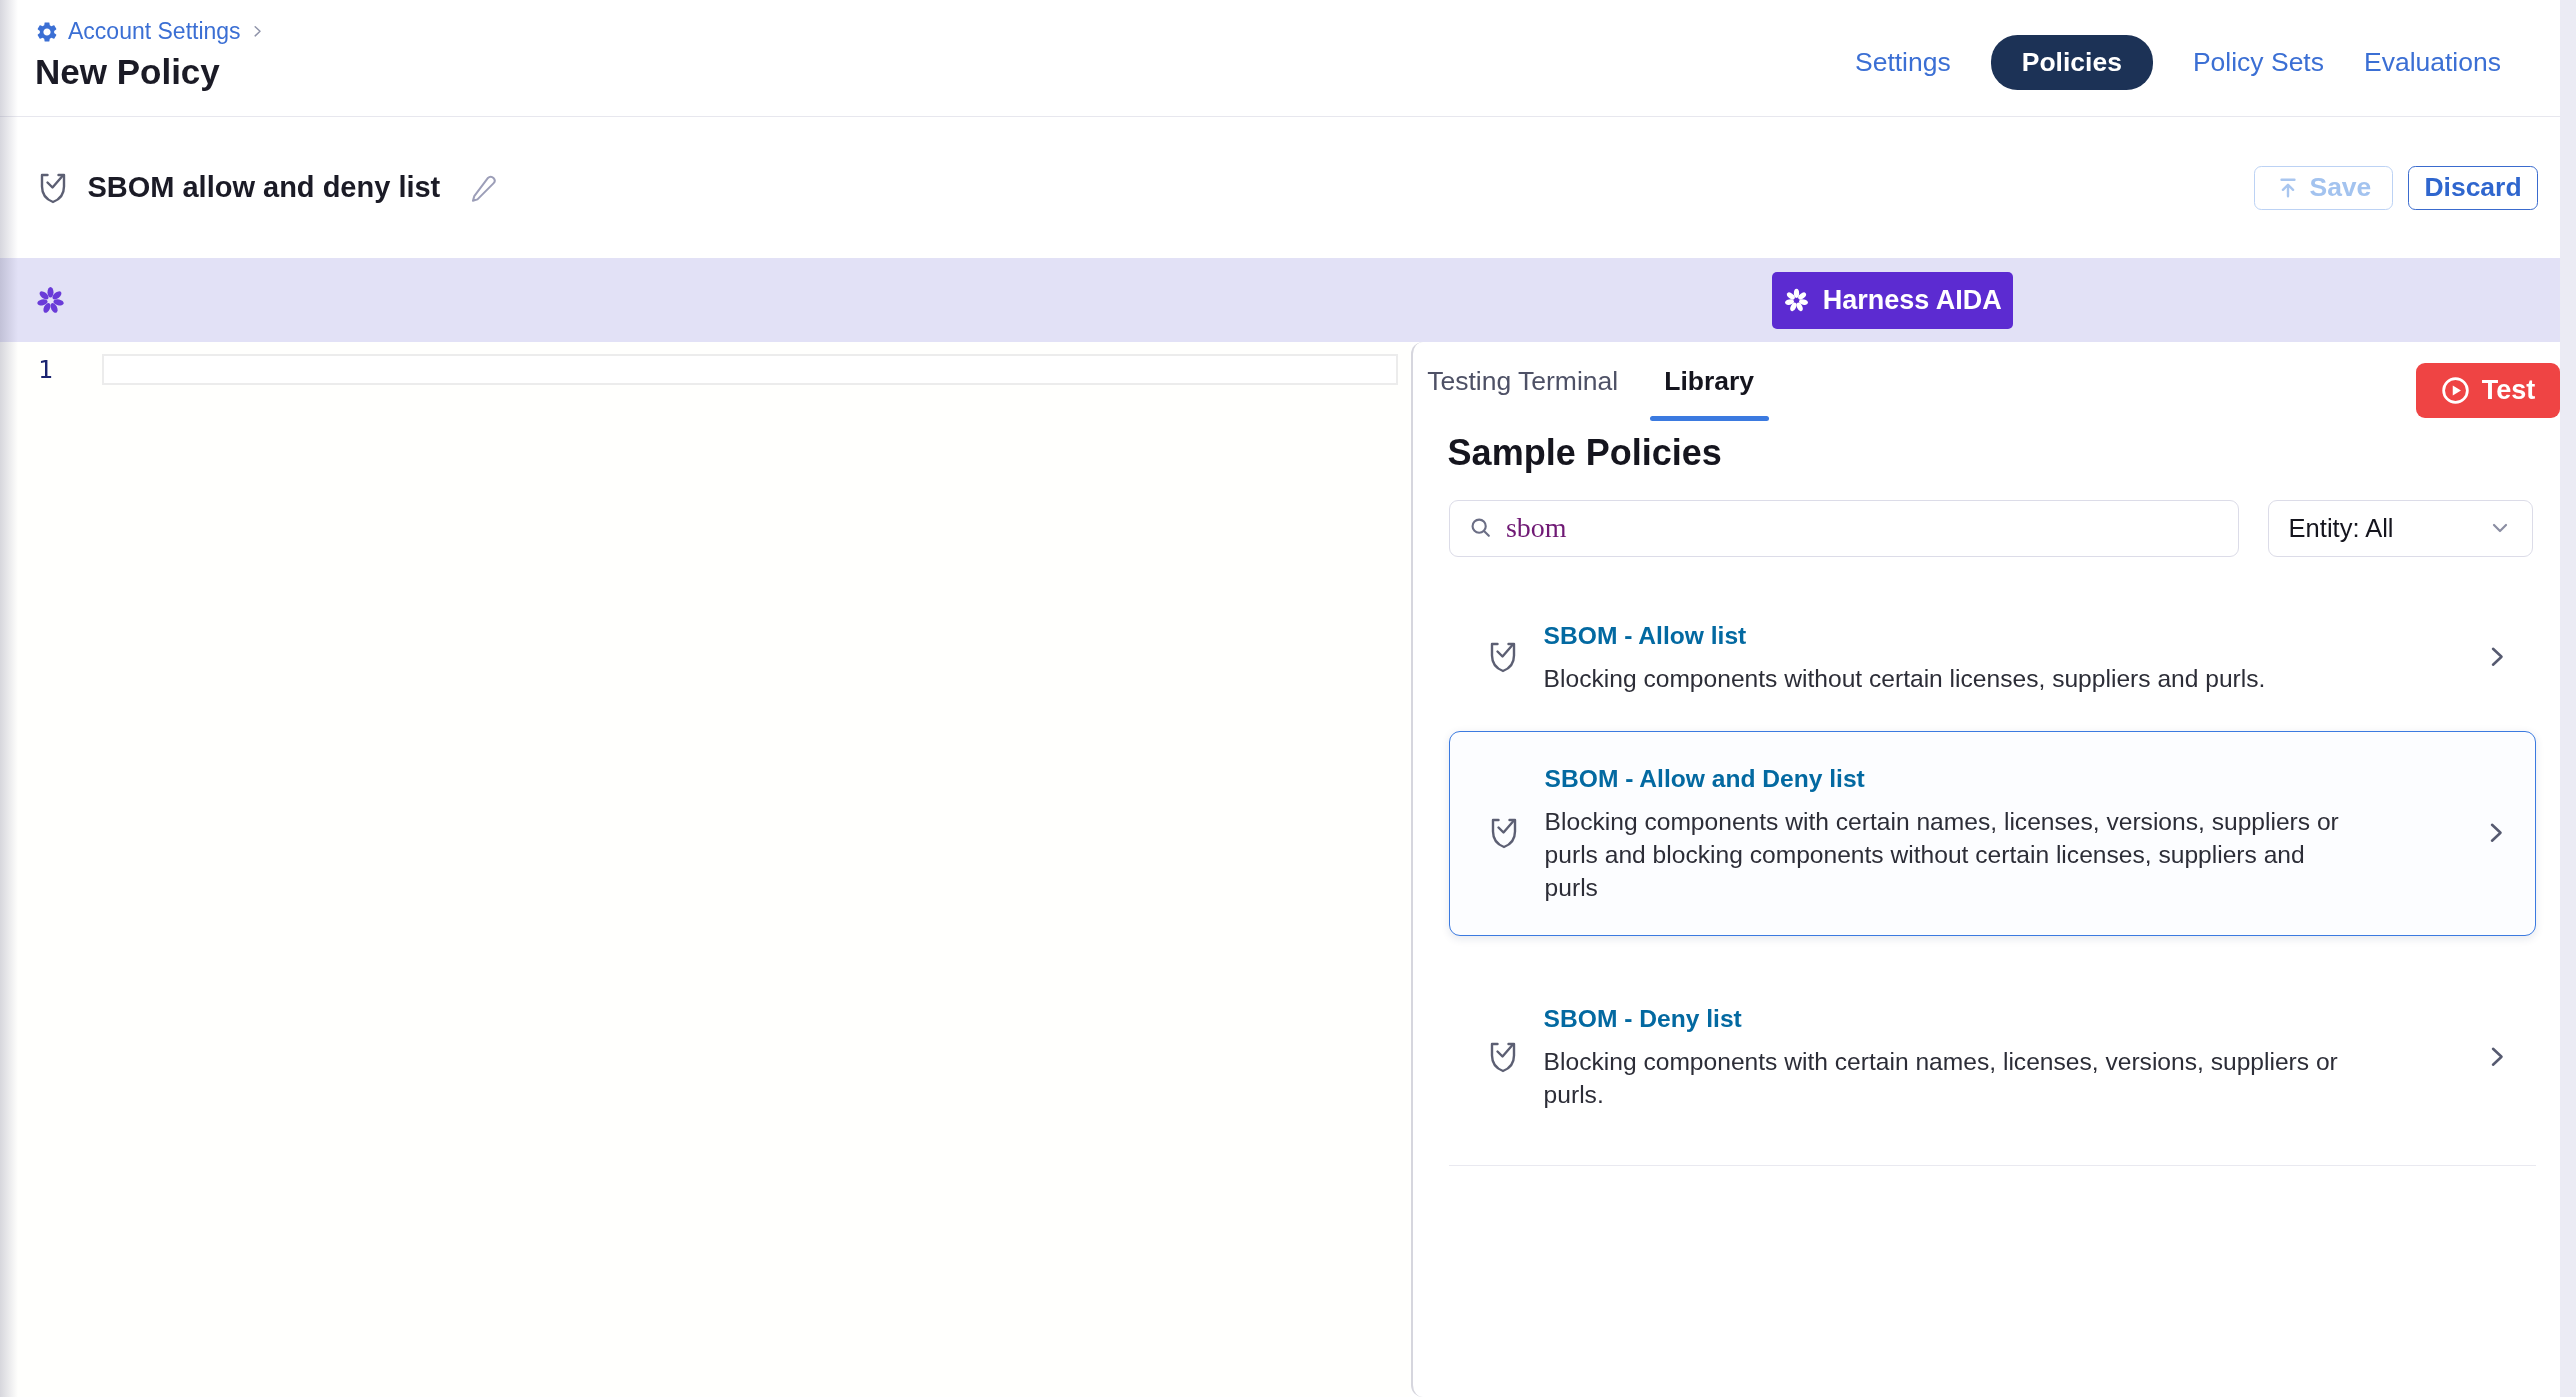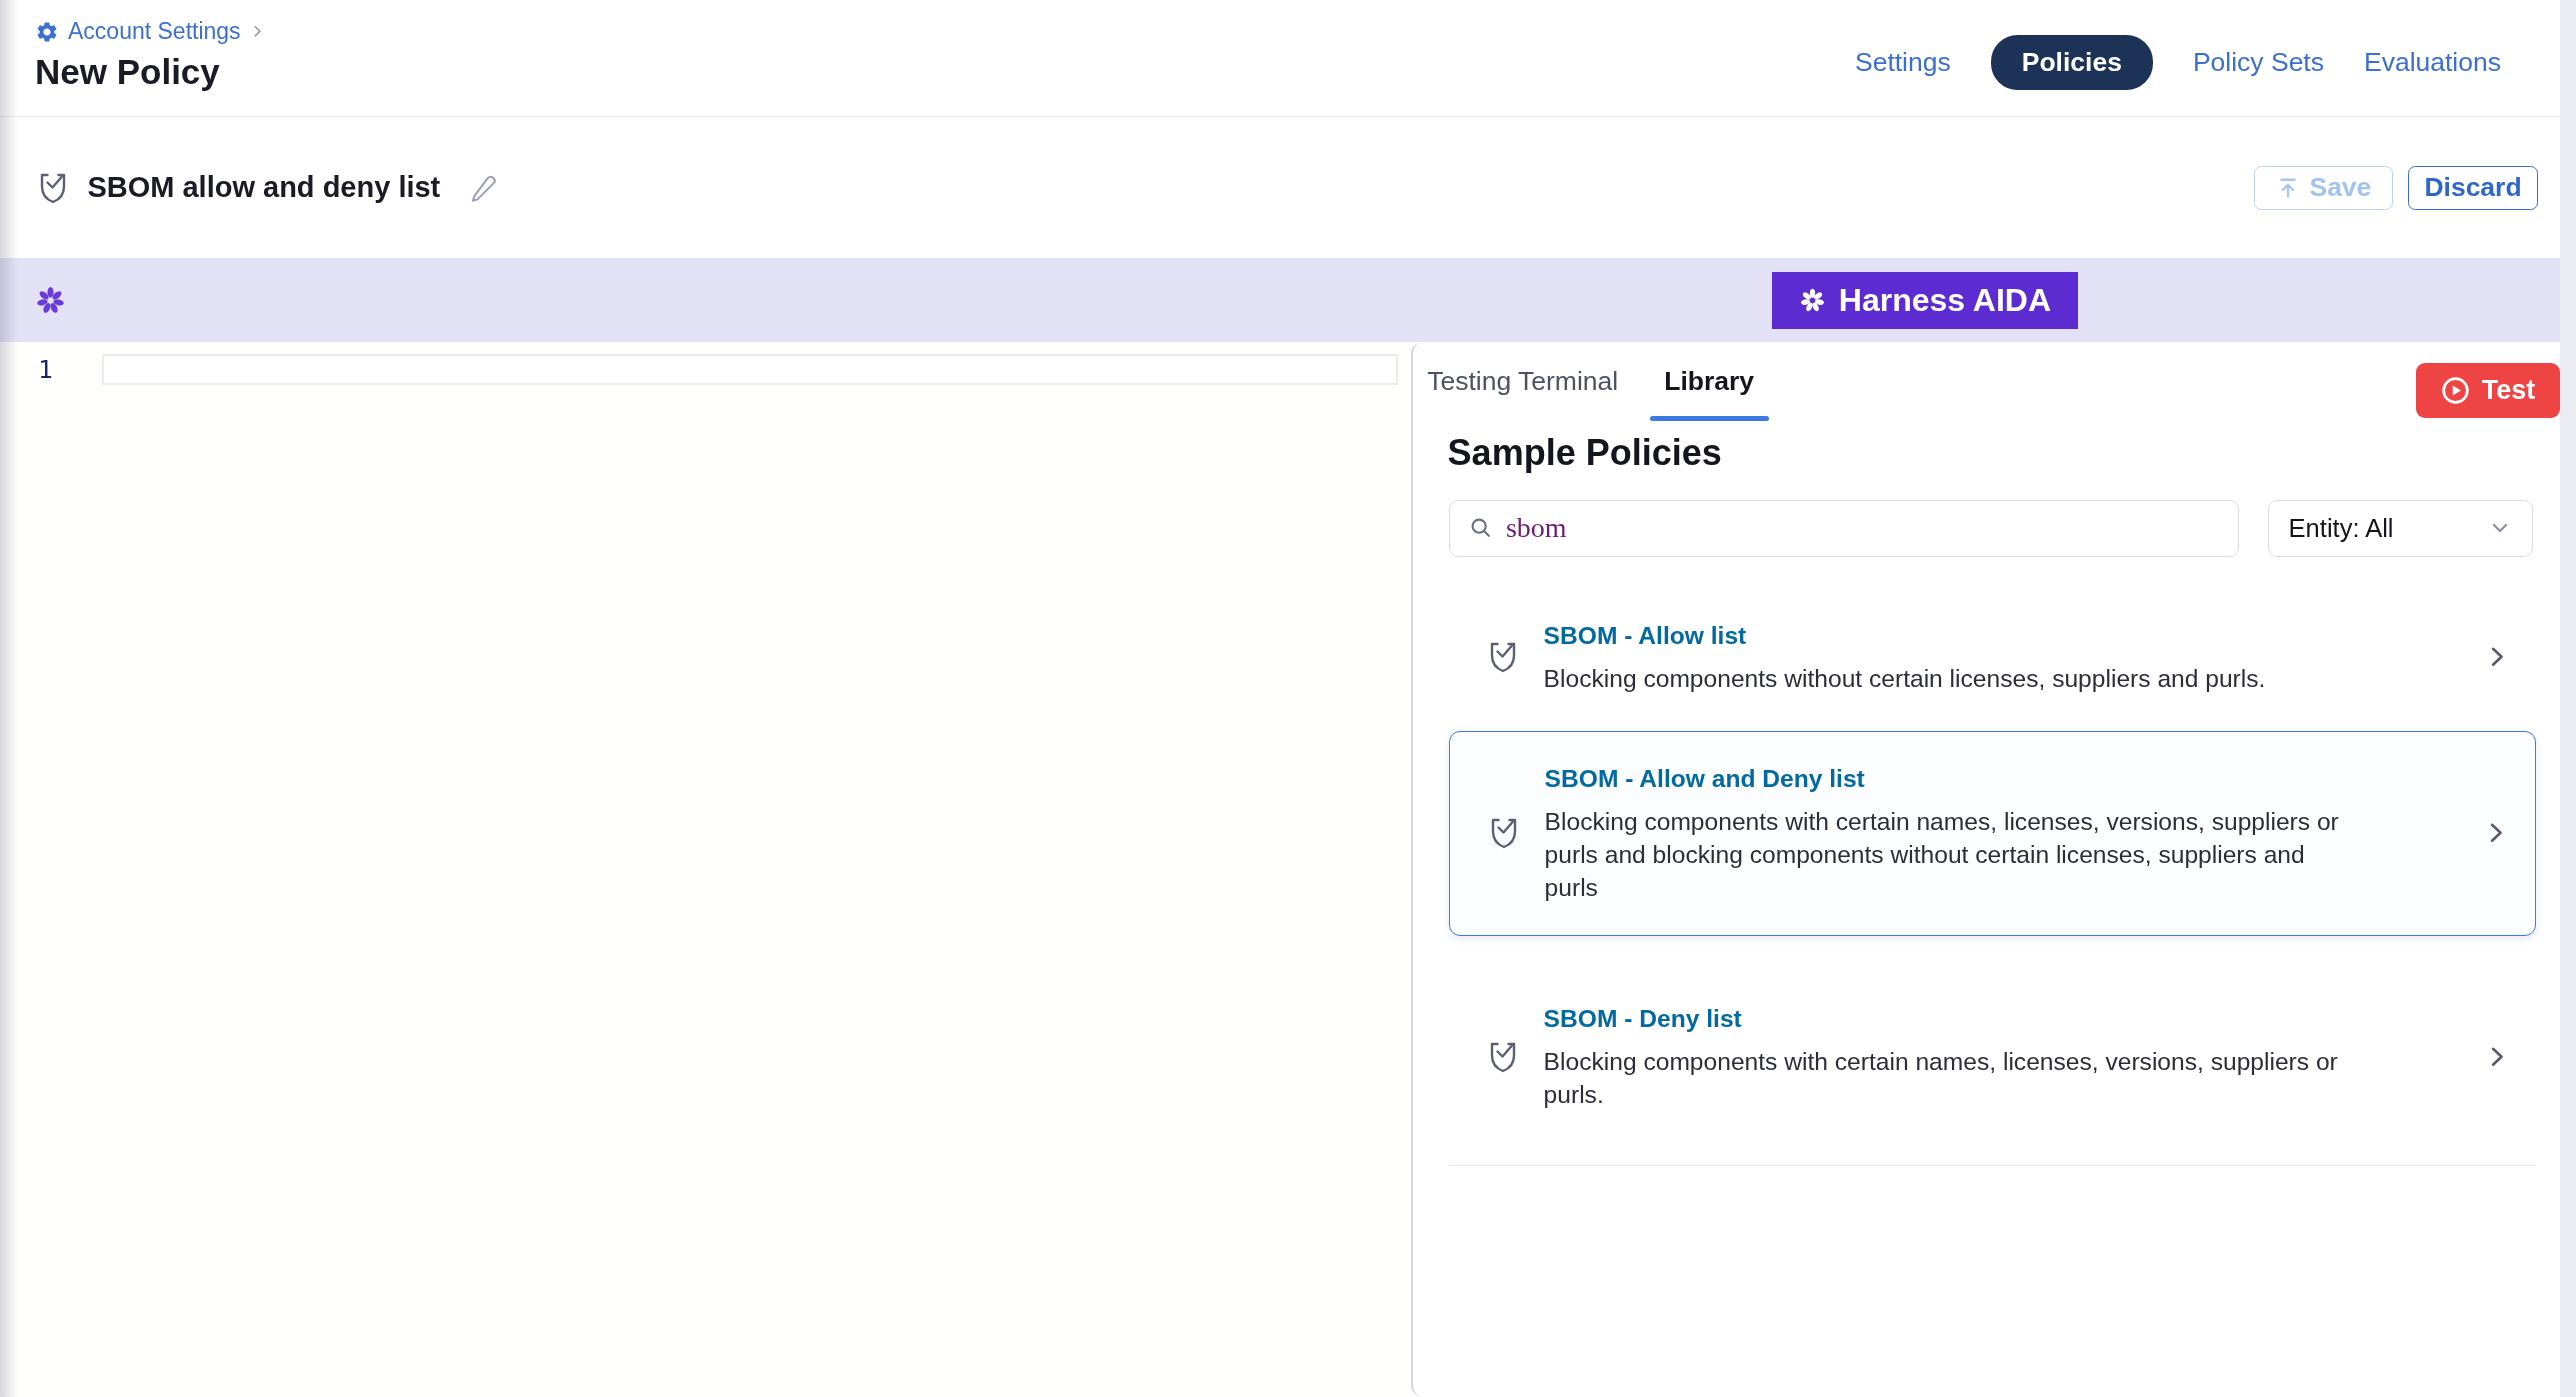--- a/index.html
+++ b/index.html
@@ -32,22 +32,22 @@
   .bar-actions { margin-left:auto; display:flex; gap:14.6px;border-radius:16px; }
   .btn { height:44px; border-radius:7.3px; font-size:26.5px; display:flex; align-items:center;
          justify-content:center; background:#fff; cursor:pointer; font-family:inherit; }
   .btn-save { width:139px; border:1.8px solid #bcd2f4; color:#a3c3ef; gap:9px; font-weight:bold; }
   .btn-discard { width:130px; border:1.8px solid #3a6bce; color:#2f66ce; font-weight:bold; }
 
   
   .aida-banner { height:84px; background:#e2e1f6; display:flex; align-items:center;
                  padding-left:35px; position:relative; }
   .banner-text { font-size:25.5px; color:#14141d; margin-left:14.6px; }
-  .aida-btn { position:absolute; left:1772px; top:13.7px; height:57px; padding:0 27px;
-              background:#5c2bd1; border:none; border-radius:0; color:#fff; font-size:32px;
+  .aida-btn { position:absolute; left:1772px; top:13.7px; height:57px; padding:0 11px;
+              background:#5c2bd1; border:none; border-radius:5px; color:#fff; font-size:27px;
               font-weight:bold; display:flex; align-items:center; gap:12.8px; cursor:pointer; font-family:inherit; }
 
   
   .main { display:flex; height:1055px; margin-right:16.4px; }
   .editor { flex:1; position:relative; background:#fffffd; }
   .gutter-line { position:absolute; left:0; top:13.7px; width:91px; height:27px; line-height:27px;
     text-align:center; font-family:"DejaVu Sans Mono", monospace; font-size:24.6px; color:#1a2370; }
   .current-line { position:absolute; left:102px; right:12.8px; top:12px; height:31px;
     border:2.7px solid #ececec; background:#fff; }
 

